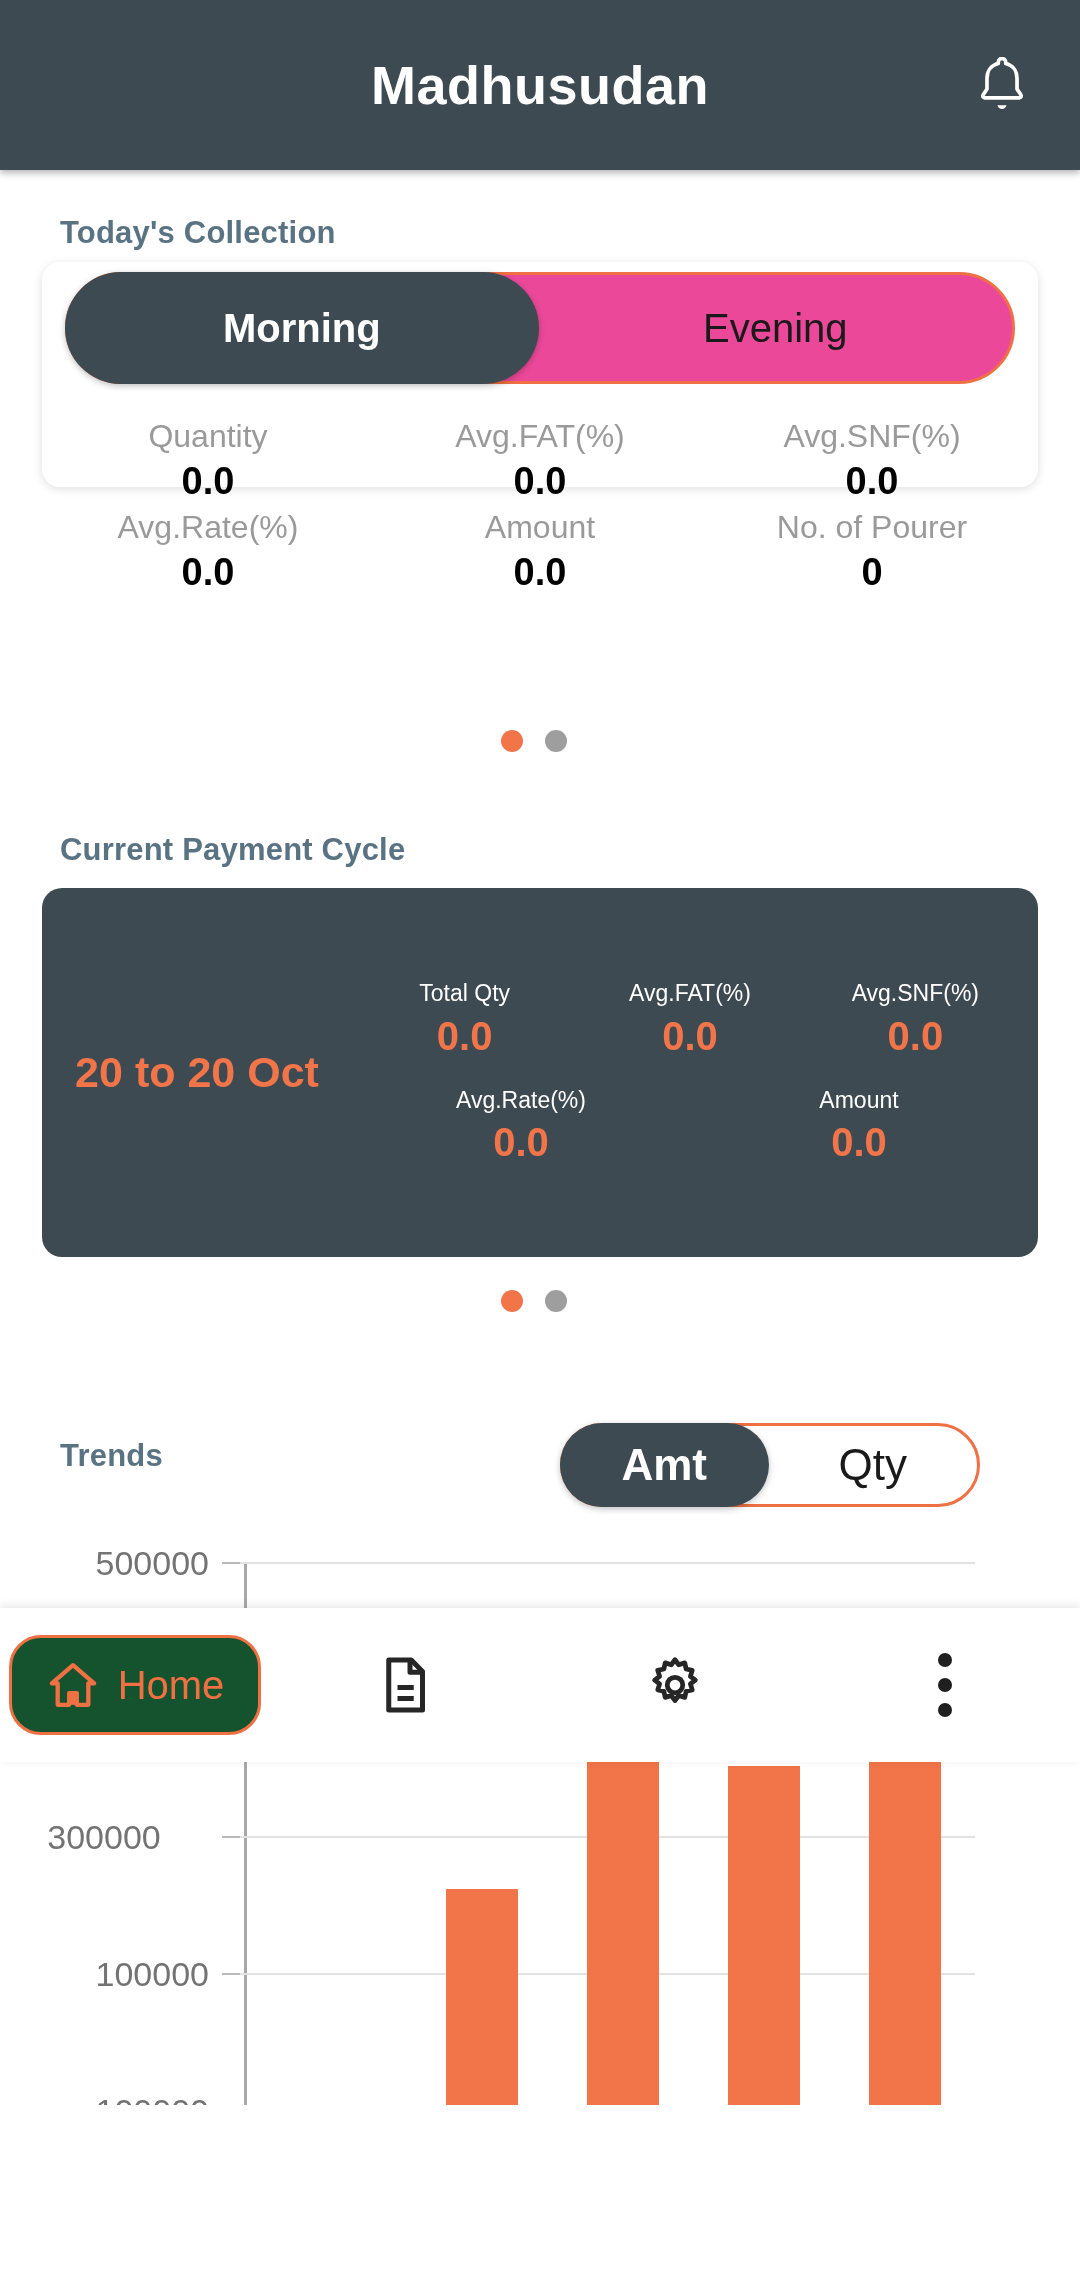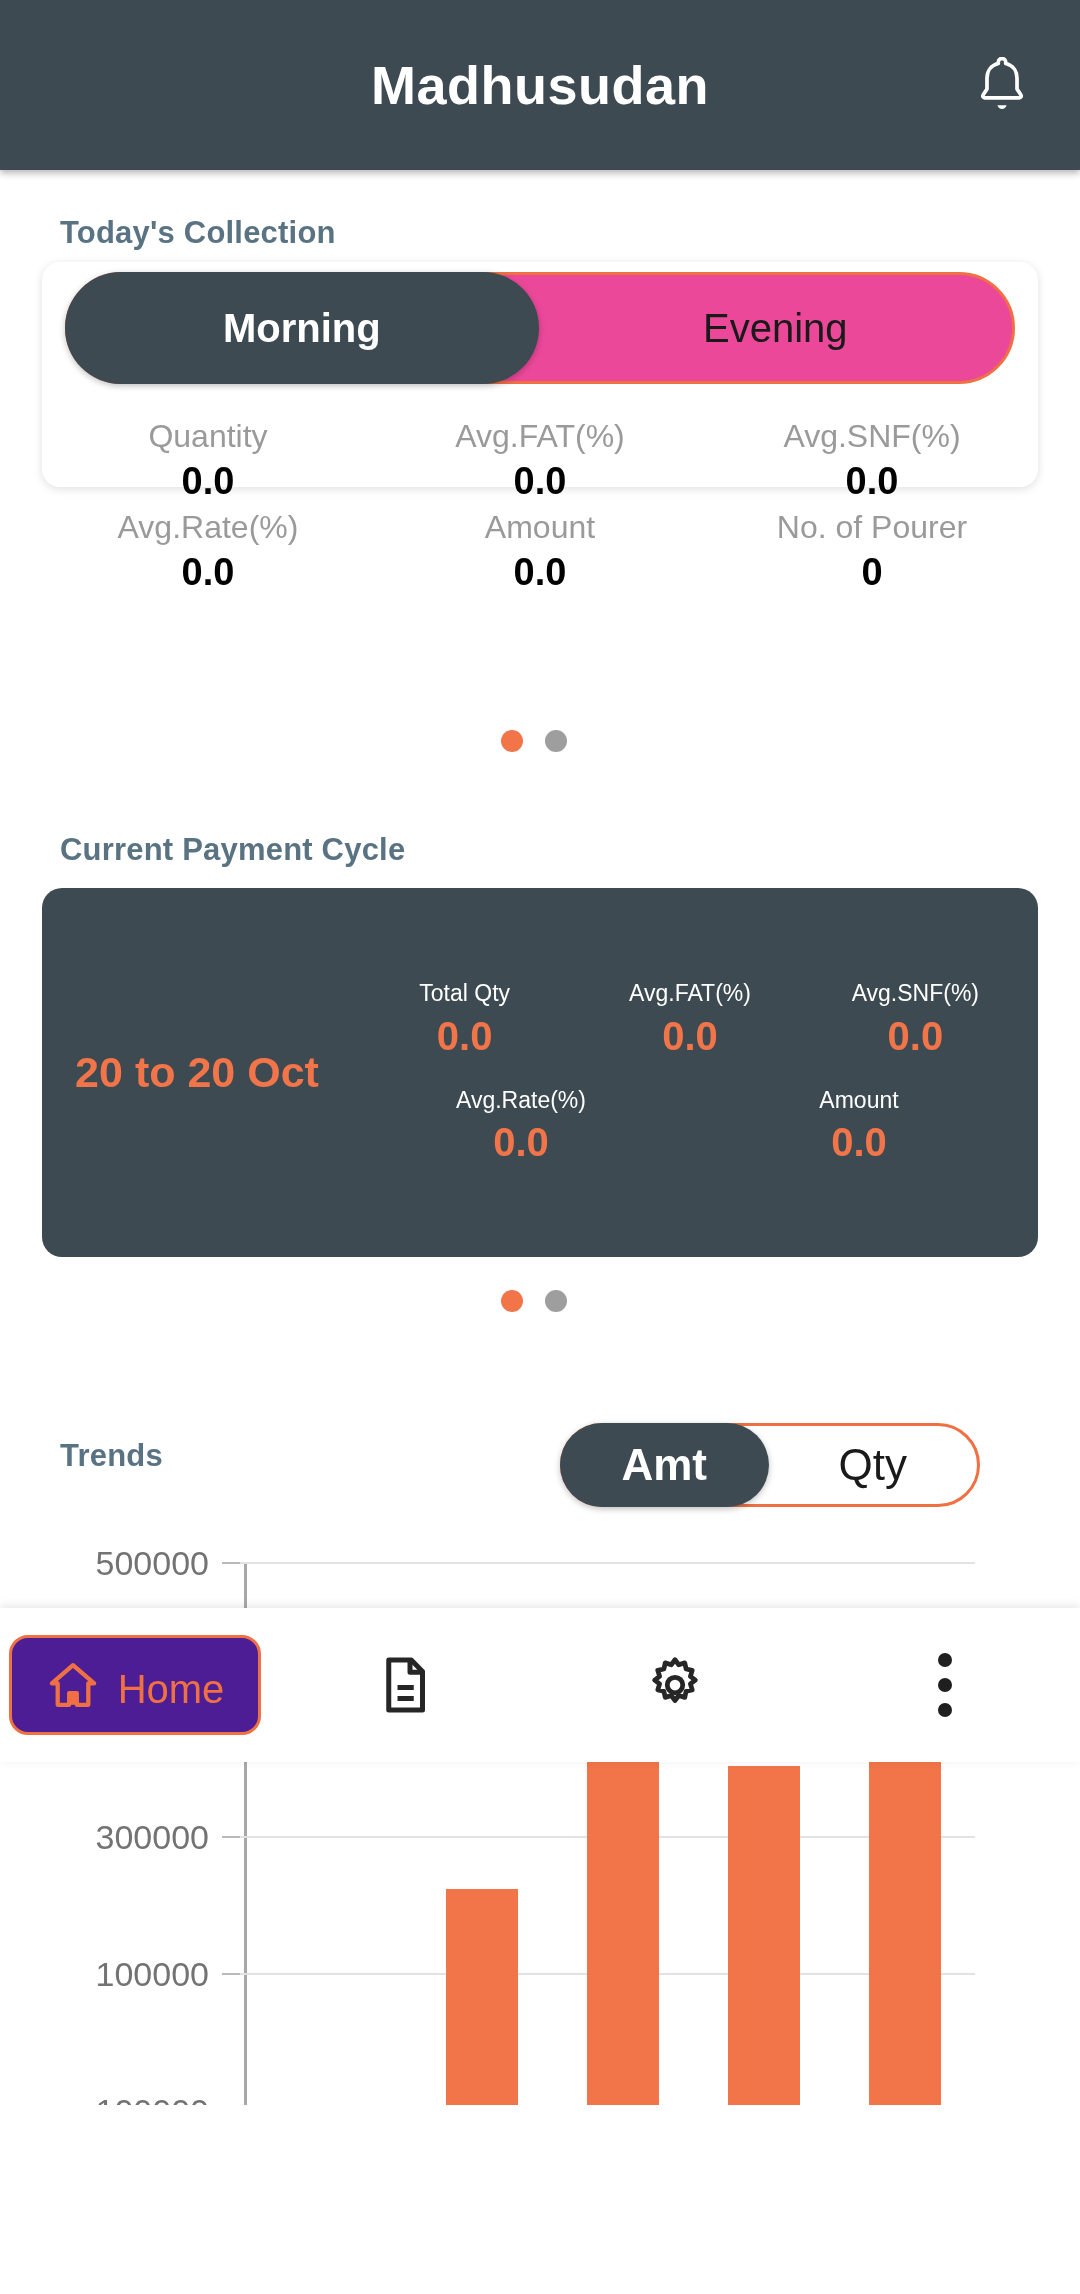--- a/index.html
+++ b/index.html
@@ -122,22 +122,22 @@
   .bottom-nav {
     position:absolute; left:0; bottom:0; width:1080px; height:154px;
     background:#ffffff; display:flex; align-items:center;
     box-shadow:0 -2px 9px rgba(0,0,0,0.10);
   }
   .nav-item {
     flex:1; display:flex; align-items:center; justify-content:center;
     height:100%;
   }
   .nav-home {
-    display:flex; align-items:flex-end; gap:18px;
-    background:#4c1d95; border:3px solid #ef7043; border-radius:19px;
+    display:flex; align-items:center; gap:18px;
+    background:#14532d; border:3px solid #ef7043; border-radius:32px;
     padding:20px 34px;
   }
   .nav-home-label { color:#ef7043; font-size:40px; }
   .dots-vert { display:flex; flex-direction:column; gap:11px; }
   .dots-vert i { display:block; width:14px; height:14px; border-radius:50%; background:#1f1f1f; }
 </style>
 </head>
 <body>
 
 <div id="app">
@@ -235,21 +235,21 @@
   <div class="trends-toggle">
     <div class="seg-btn active">Amt</div>
     <div class="seg-btn inactive">Qty</div>
   </div>
 
   <div class="chart-area">
     <div class="chart-inner" id="chart-inner">
       <div class="ytick-col" id="ytick-col">
           <div class="ytick" style="top: 18px;">500000</div>
           <div class="ytick" style="top: 155px;">400000</div>
-          <div class="ytick" style="top: 292px;">300000</div>
+          <div class="ytick" style="top: 292px; text-align: center;">300000</div>
           <div class="ytick" style="top: 429px;">100000</div>
           <div class="ytick" style="top: 566px;">100000</div>
         </div>
       <div class="yaxis"></div>
     <div class="tickmark" style="top: 17px;"></div>
         <div class="gridline" style="top: 17px;"></div>
         <div class="tickmark" style="top: 154px;"></div>
         <div class="gridline" style="top: 154px;"></div>
         <div class="tickmark" style="top: 291px;"></div>
         <div class="gridline" style="top: 291px;"></div>

